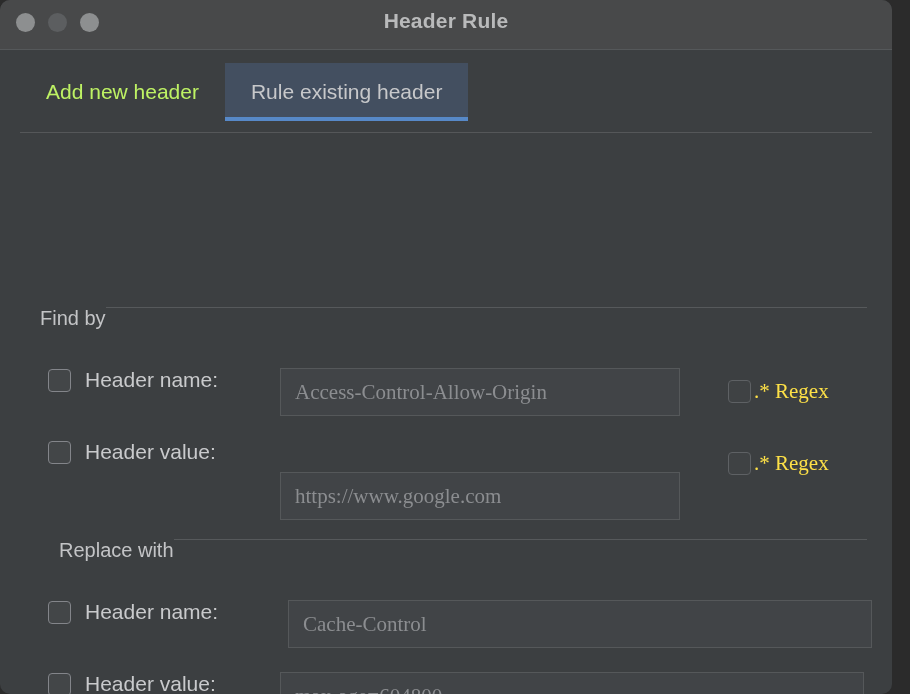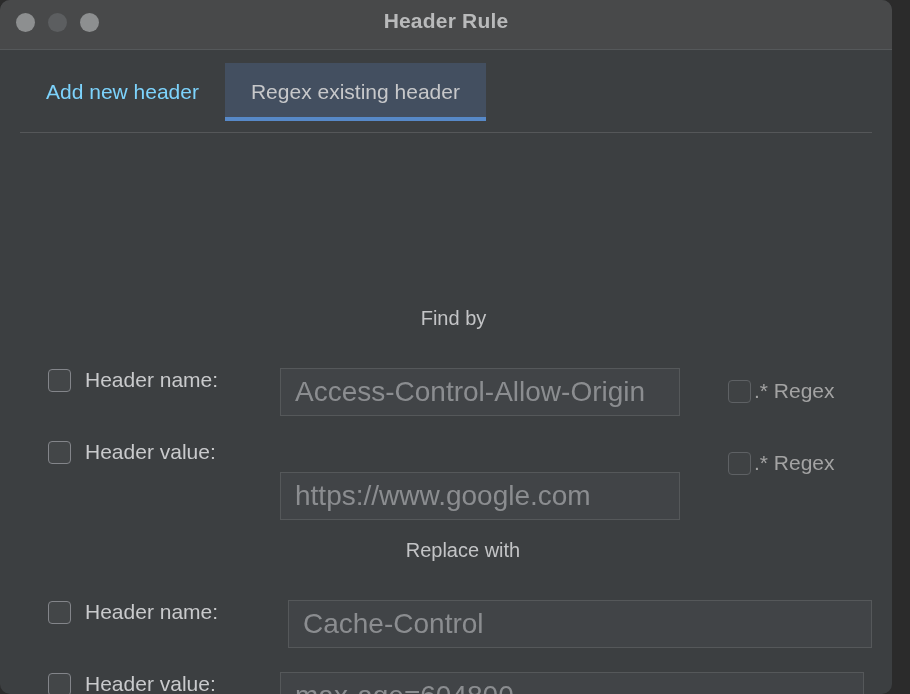--- a/index.html
+++ b/index.html
@@ -72,21 +72,21 @@
     display: flex;
   }
   .tab {
     position: relative;
     padding: 0 26px;
     height: 58px;
     display: flex;
     align-items: center;
     justify-content: center;
     font-size: 21px;
-    color: #7dd3fc;
+    color: #bef264;
     background: transparent;
     box-sizing: border-box;
     cursor: default;
   }
   .tab.active {
     background: #434f60;
     color: #c7c8ca;
   }
   .tab.active::after {
     content: "";
@@ -110,22 +110,20 @@
     position: relative;
     padding: 0;
   }
 
   
   .section {
     position: absolute;
     left: 40px;
     right: 25px;
     display: flex;
-    align-items: center;
-    flex-direction: column;
   }
   .section-title {
     font-size: 20px;
     color: #c3c4c6;
     white-space: nowrap;
   }
   .section-rule {
     flex: 1;
     height: 1px;
     background: #56595b;
@@ -156,36 +154,38 @@
     margin-left: 14px;
     white-space: nowrap;
   }
   .field {
     box-sizing: border-box;
     background: #414447;
     border: 1px solid #55585a;
     display: flex;
     align-items: center;
     padding: 0 14px;
-    font-size: 28px;
+    font-size: 21px;
     color: #8b8d90;
     height: 48px;
     overflow: hidden;
     white-space: nowrap;
+    font-family: Liberation Serif, serif;
   }
   .regex {
     position: absolute;
     display: flex;
     align-items: center;
   }
   .regex-label {
     font-size: 21px;
-    color: #a3a3a3;
+    color: #fde047;
     margin-left: 3px;
     white-space: nowrap;
+    font-family: Liberation Serif, serif;
   }
 </style>
 </head>
 <body>
 
 <div class="window">
 
   <div class="titlebar">
     <div class="traffic-lights">
       <div class="light"></div>
@@ -194,21 +194,21 @@
     </div>
     <div class="window-title">Header Rule</div>
   </div>
 
   <div class="tabbar">
     <div class="tabs">
       <div class="tab">
         <span>Add new header</span>
       </div>
       <div class="tab active">
-        <span>Regex existing header</span>
+        <span>Rule existing header</span>
       </div>
     </div>
     <div class="tabbar-rule"></div>
   </div>
 
   <div class="content">
 
     <div class="section" style="top:172px;">
       <div class="section-title">Find by</div>
       <div class="section-rule"></div>

